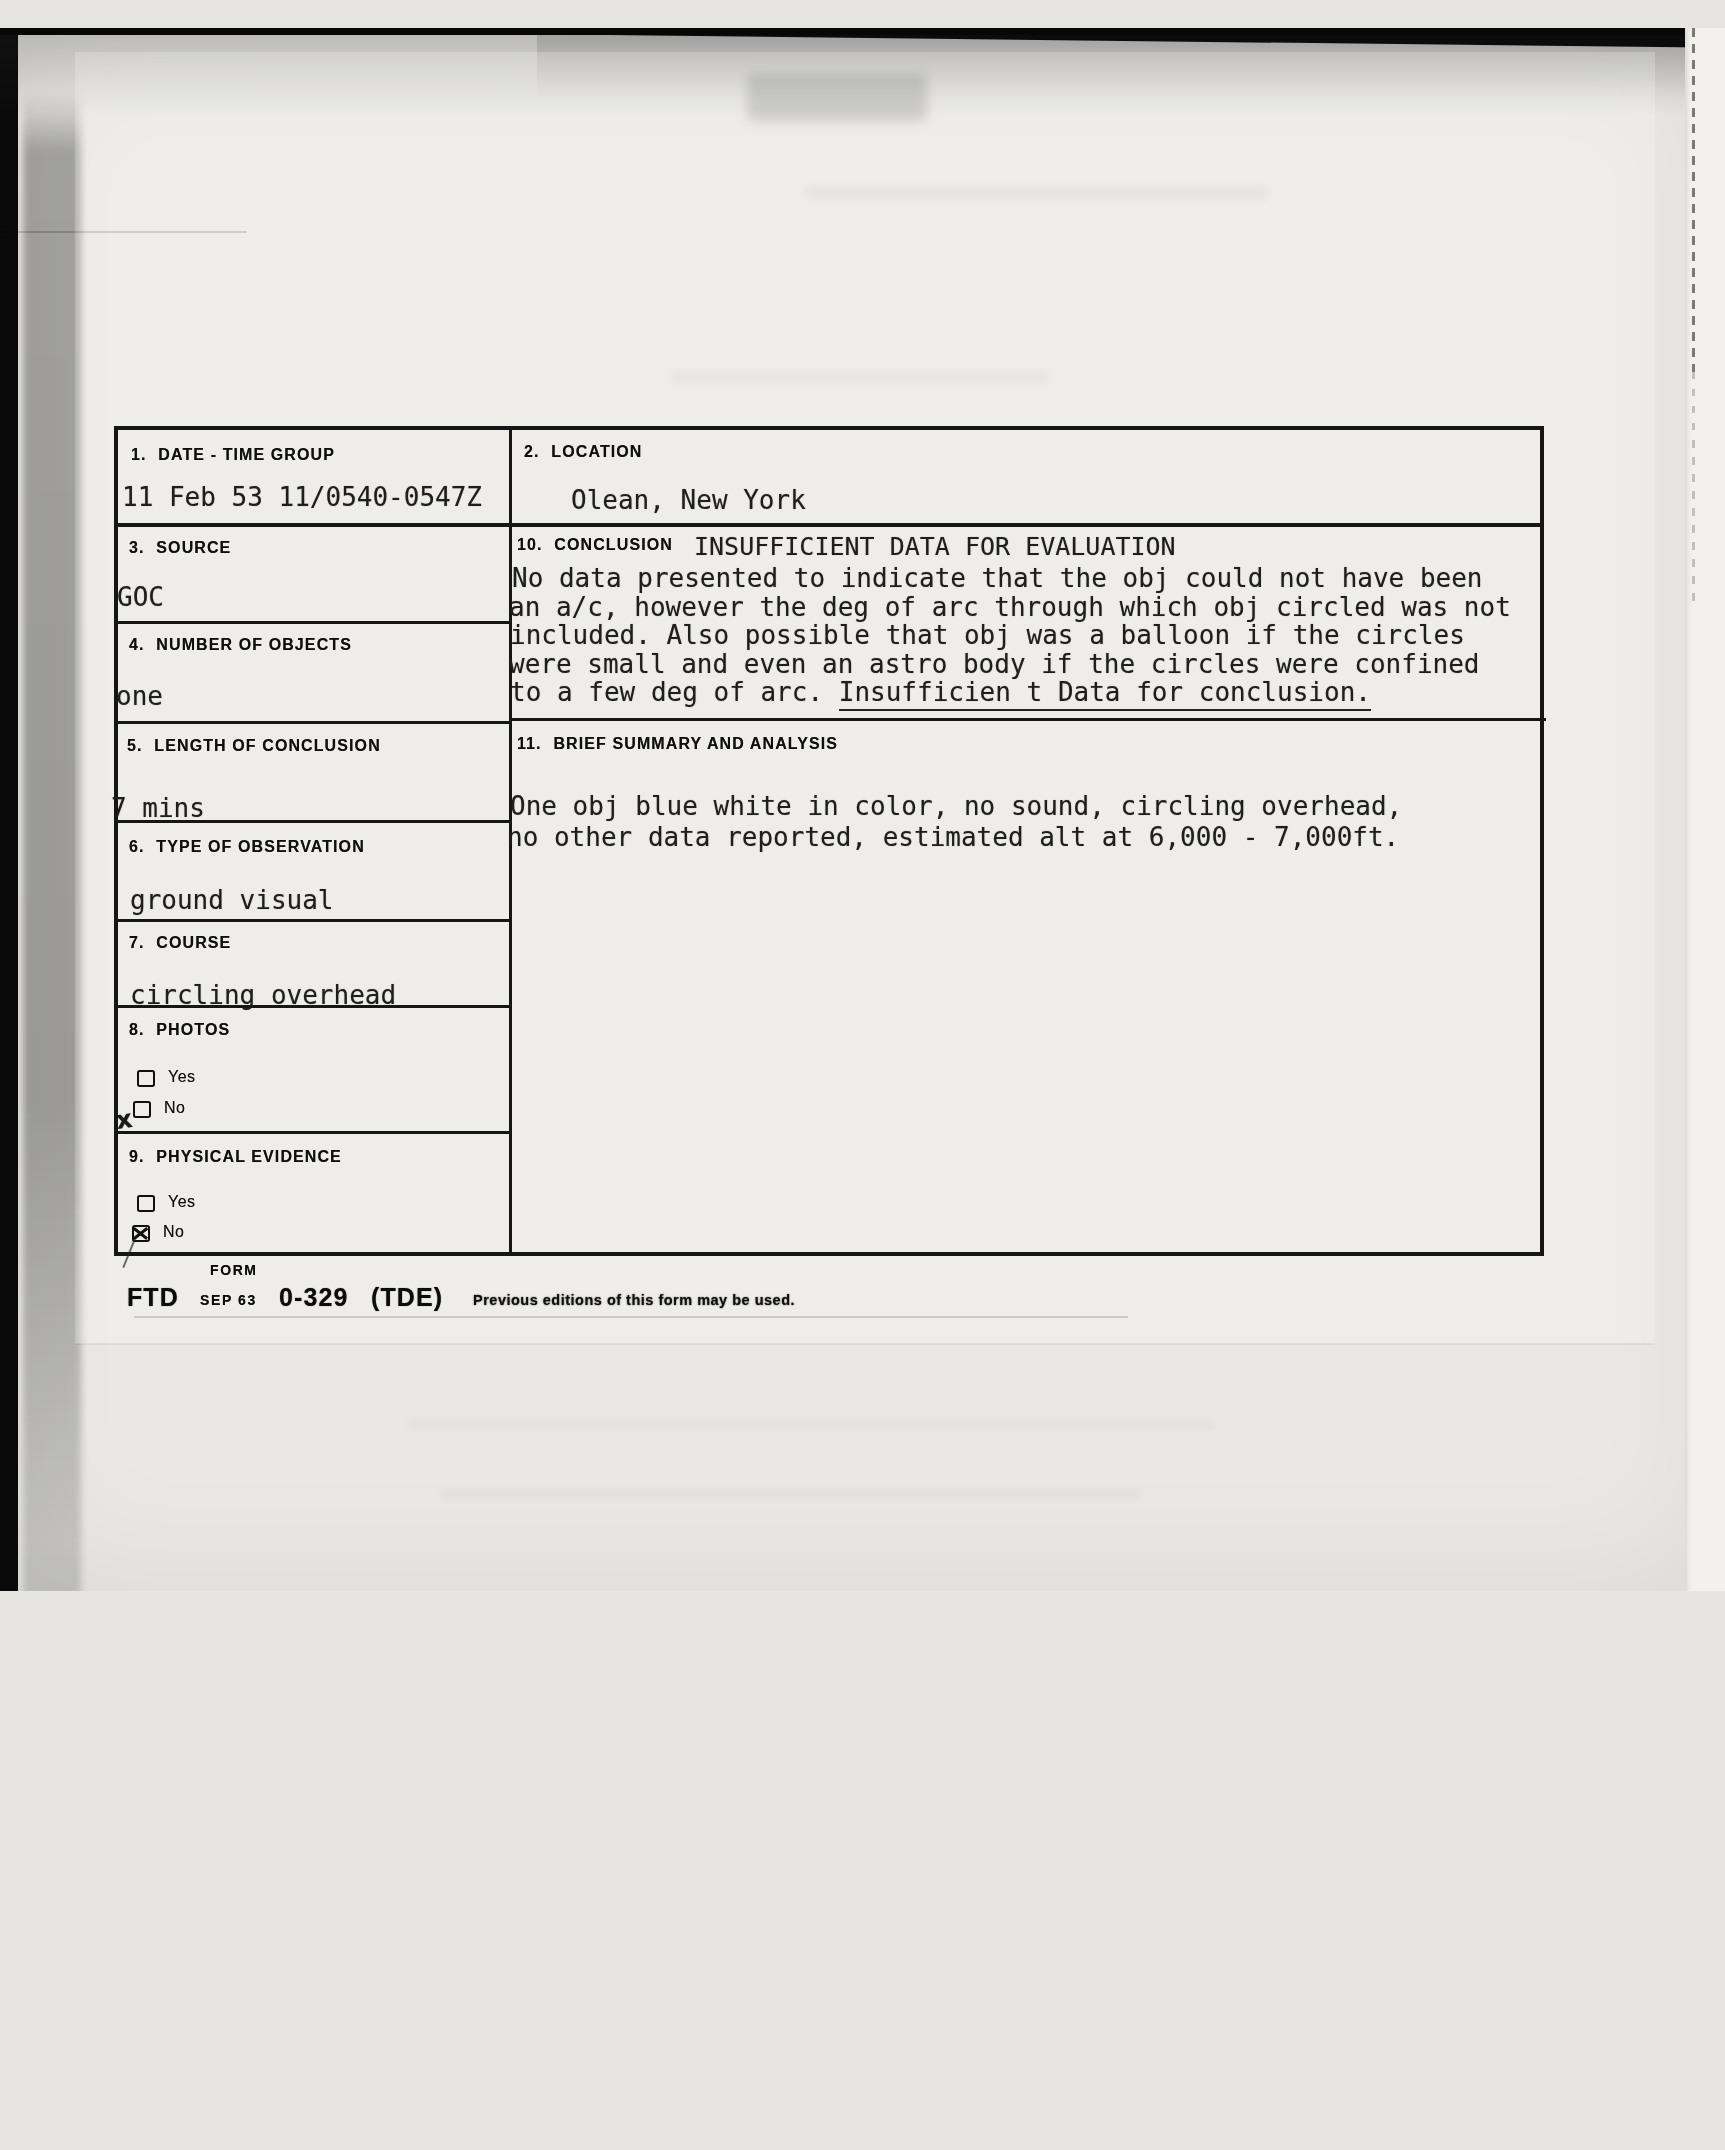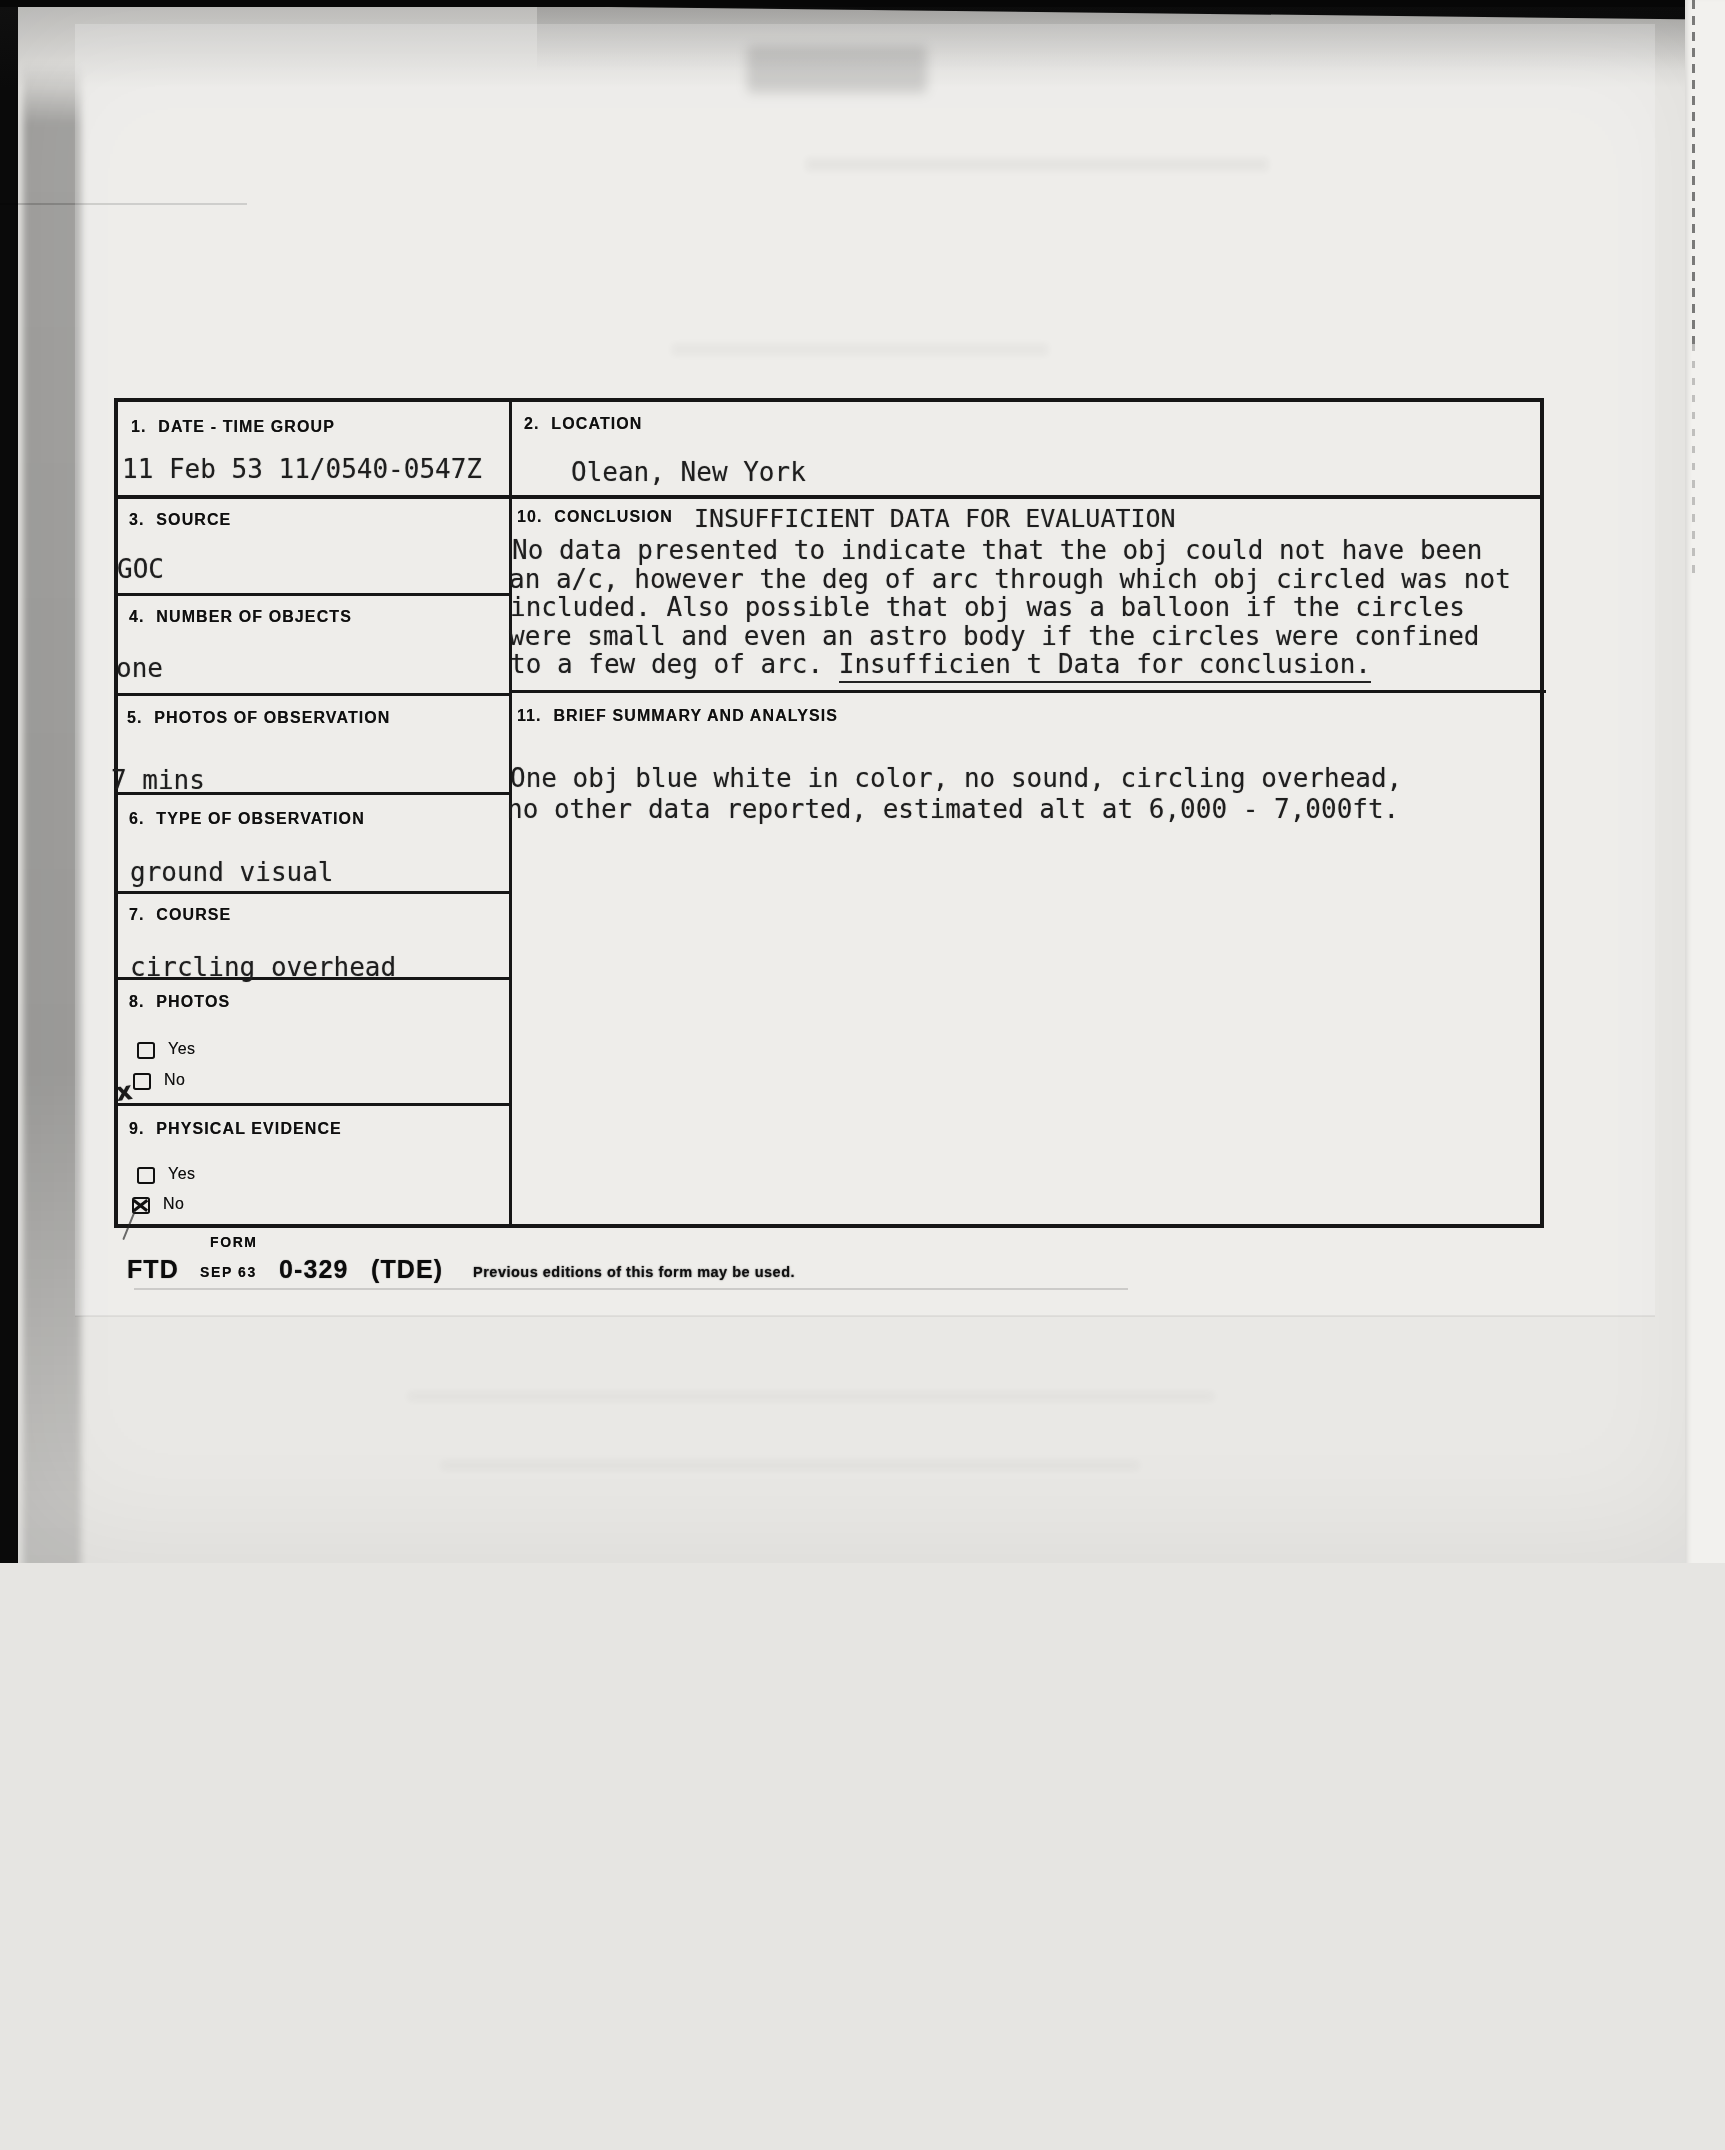--- a/index.html
+++ b/index.html
@@ -1,18 +1,18 @@
 <!DOCTYPE html>
 <html style="font-size:8.6px"><head>
 <meta charset="utf-8">
 <style>
   html,body{margin:0;padding:0;}
   body{width:1726px;height:2151px;background:#e6e5e2;font-family:"Liberation Sans",sans-serif;}
   #scan{position:relative;width:1726px;height:1563px;background:#e9e8e5;overflow:hidden;
-        box-shadow:inset 0 0 140px rgba(0,0,0,0.07);}
+        box-shadow:inset 0 0 140px rgba(0,0,0,0.07);margin-top:28px;}
   .abs{position:absolute;}
   
   .lbl{font-family:"Liberation Sans",sans-serif;font-weight:bold;font-size:16px;color:#0f0f0f;
        letter-spacing:1.1px;white-space:nowrap;text-shadow:0 0 0.5px rgba(0,0,0,.55);}
   .lbl .num{display:inline-block;margin-right:11.8px;}
   
   .mono{font-family:"DejaVu Sans Mono","Liberation Mono",monospace;font-size:26px;color:#1e1e1e;
         white-space:nowrap;text-shadow:0 0 1.1px rgba(25,25,25,.38);}
   .mono-inline{font-size:25px;}
   .uline{border-bottom:2.7px solid #222;padding-bottom:1.6px;}
@@ -94,21 +94,21 @@
     <span class="num">3.</span><span>SOURCE</span>
   </div>
   <div class="abs mono" style="left:117px;top:554px;">GOC</div>
 
   <div class="abs lbl" style="left:129px;top:608px;">
     <span class="num">4.</span><span>NUMBER OF OBJECTS</span>
   </div>
   <div class="abs mono" style="left:116px;top:653px;">one</div>
 
   <div class="abs lbl" style="left:127px;top:709px;">
-    <span class="num">5.</span><span>PHOTOS OF OBSERVATION</span>
+    <span class="num">5.</span><span>LENGTH OF CONCLUSION</span>
   </div>
   <div class="abs mono" style="left:111px;top:765px;">7 mins</div>
 
   <div class="abs lbl" style="left:129px;top:810px;">
     <span class="num">6.</span><span>TYPE OF OBSERVATION</span>
   </div>
   <div class="abs mono" style="left:130px;top:857px;">ground visual</div>
 
   <div class="abs lbl" style="left:129px;top:906px;">
     <span class="num">7.</span><span>COURSE</span>

